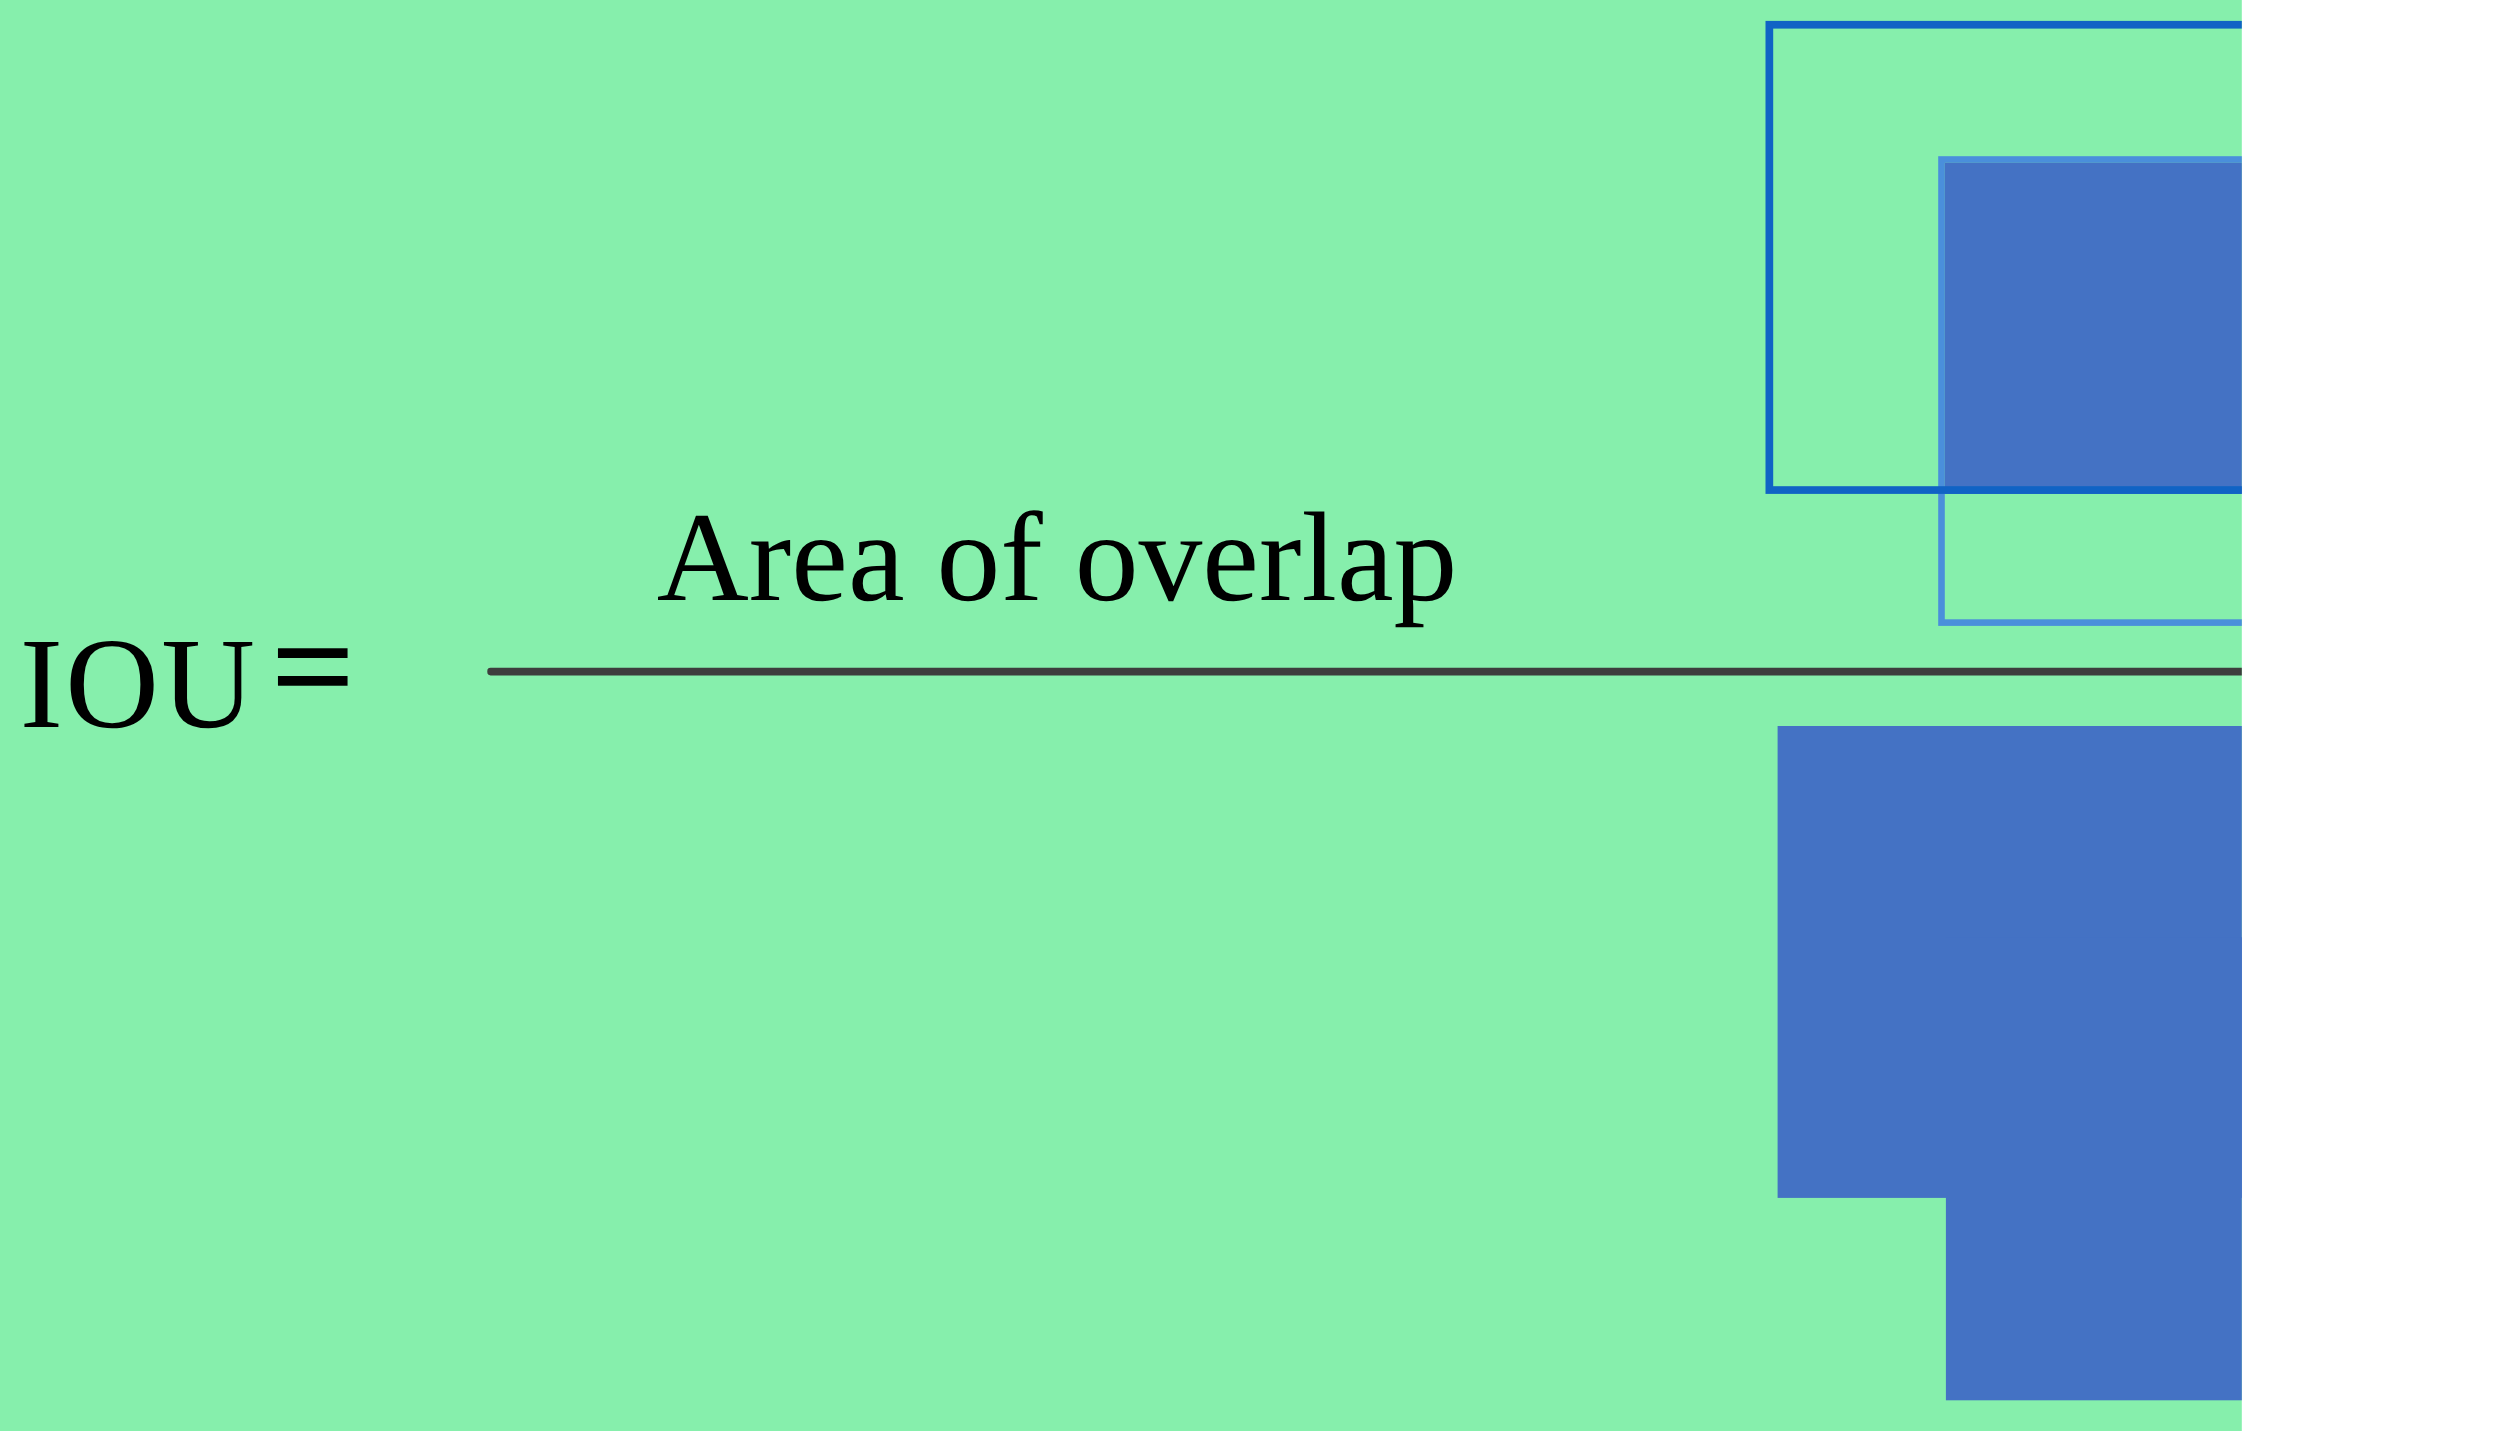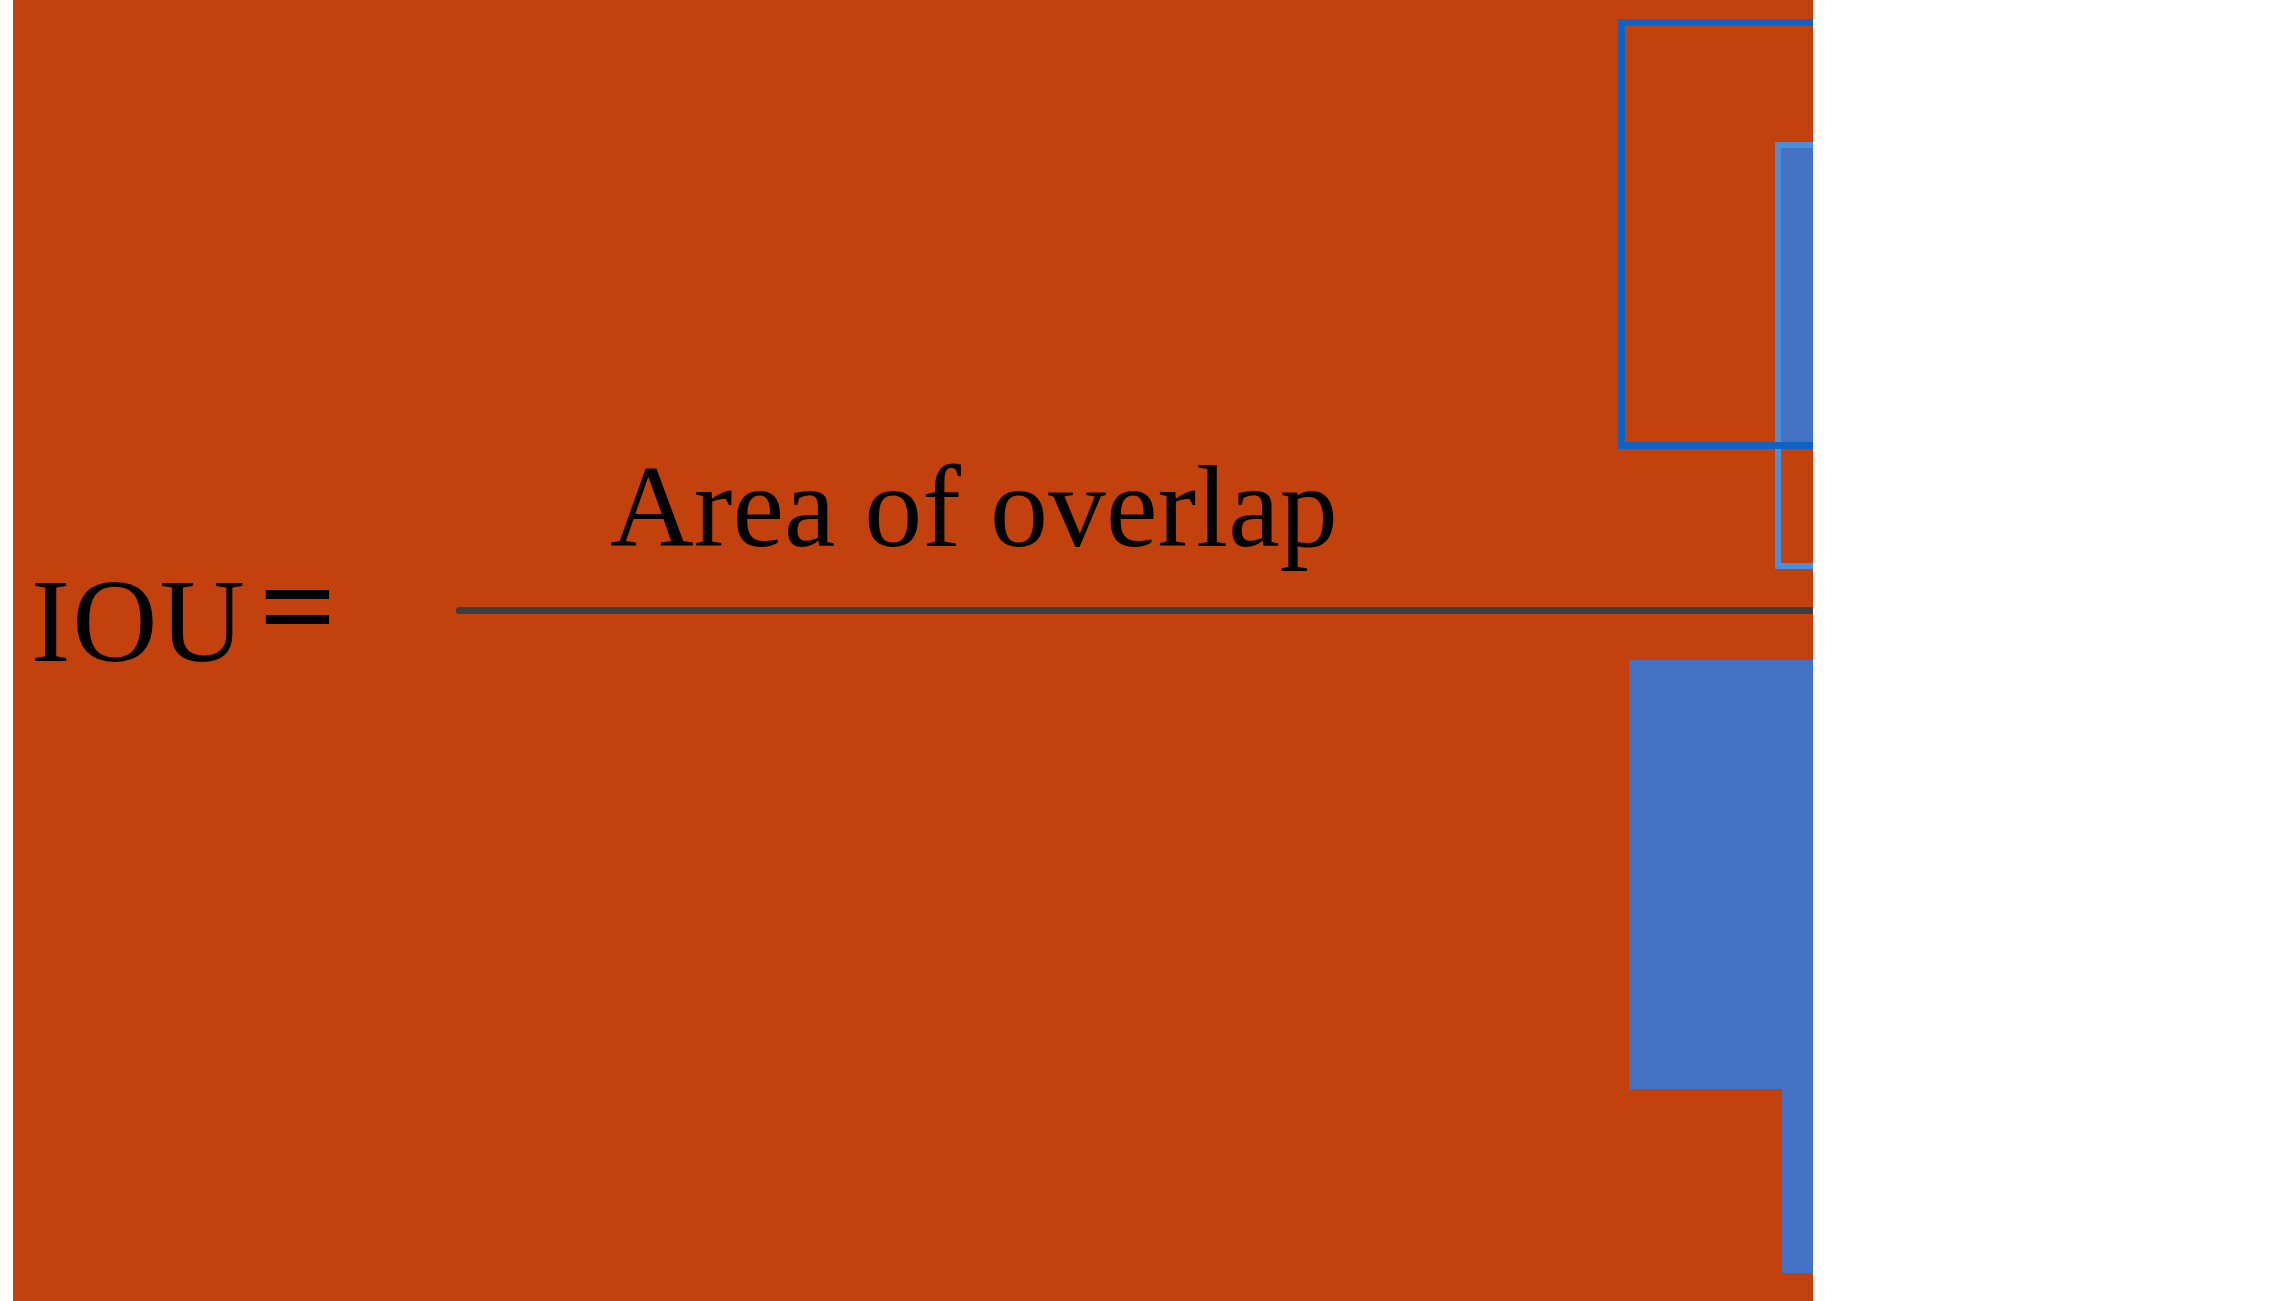--- a/index.html
+++ b/index.html
@@ -2,27 +2,26 @@
 <html><head>
 <meta charset="utf-8">
 <style>
   html, body {
     margin: 0;
     padding: 0;
     background: #ffffff;
   }
   #canvas {
     position: relative;
-    width: 1800px;
+    width: 2038px;
     height: 1301px;
-    background: #c2410c;
+    background: #86efac;
     overflow: hidden;
     font-family: "Liberation Serif", "DejaVu Serif", serif;
     color: #000000;
-    margin-left: 13px;
   }
   .txt {
     position: absolute;
     line-height: 1;
     white-space: nowrap;
     color: #000000;
   }
   .iou-lhs {
     left: 18px;
     top: 563px;

